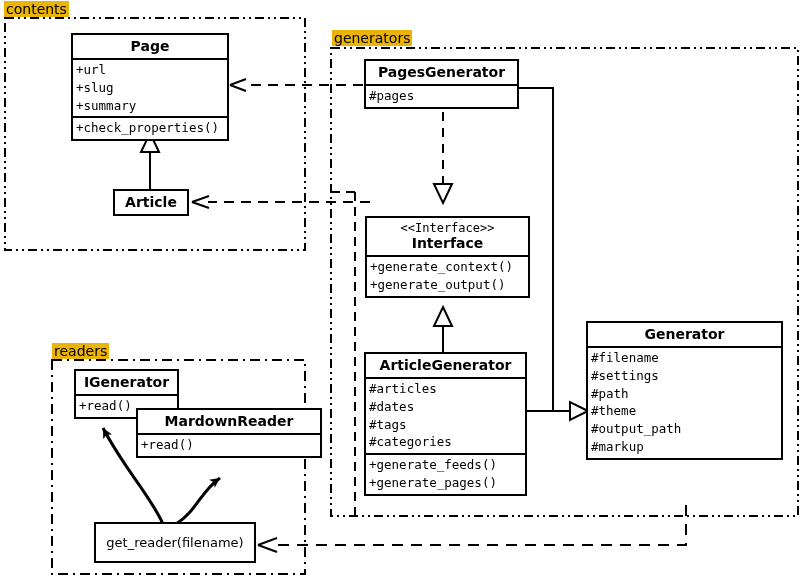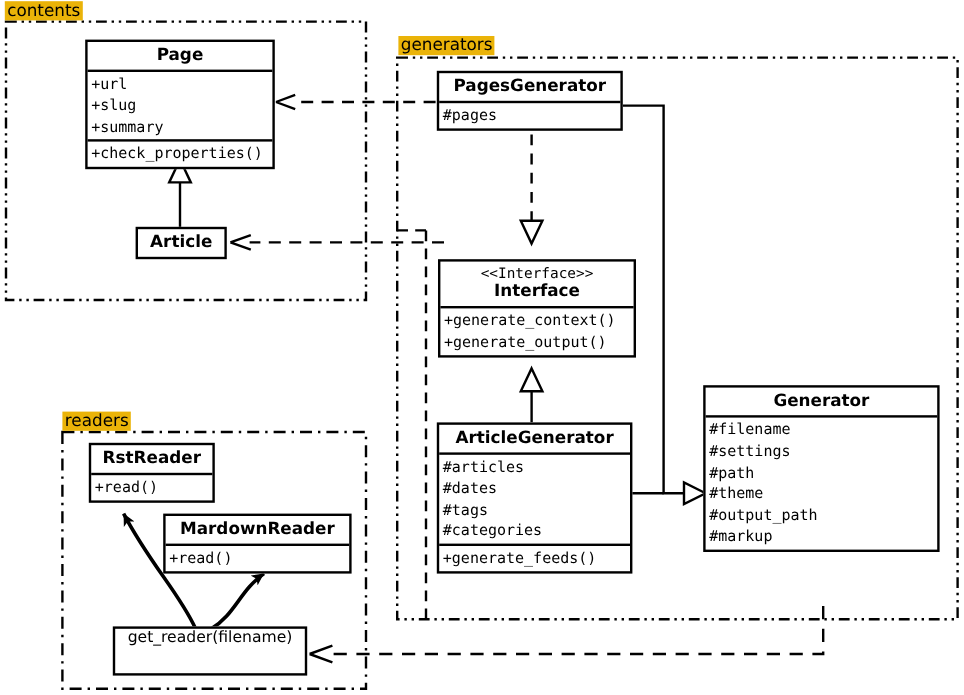--- a/index.html
+++ b/index.html
@@ -58,21 +58,21 @@
     line-height: 1.42;
     color: #000;
     white-space: nowrap;
   }
   .plain-box {
     position: absolute;
     background: #ffffff;
     border: 2px solid #000000;
     box-sizing: border-box;
     display: flex;
-    align-items: flex-start;
+    align-items: center;
     justify-content: center;
     z-index: 5;
   }
   .plain-box span {
     font-family: "DejaVu Sans", sans-serif;
     font-size: 13px;
     color: #000;
     white-space: nowrap;
   }
   
@@ -206,43 +206,44 @@
   <div class="uml-class" style="left:364px; top:352px; width:163px;">
     <div class="uml-name">ArticleGenerator</div>
     <div class="uml-compartment">
       <div>#articles</div>
       <div>#dates</div>
       <div>#tags</div>
       <div>#categories</div>
     </div>
     <div class="uml-compartment">
       <div>+generate_feeds()</div>
+      <div>+generate_pages()</div>
     </div>
   </div>
 
   <div class="uml-class" style="left:586px; top:321px; width:197px;">
     <div class="uml-name">Generator</div>
     <div class="uml-compartment">
       <div>#filename</div>
       <div>#settings</div>
       <div>#path</div>
       <div>#theme</div>
       <div>#output_path</div>
       <div>#markup</div>
     </div>
   </div>
 
   <div class="uml-class" style="left:74px; top:369px; width:105px;">
-    <div class="uml-name">RstReader</div>
+    <div class="uml-name">IGenerator</div>
     <div class="uml-compartment">
       <div>+read()</div>
     </div>
   </div>
 
-  <div class="uml-class" style="left:136px; top:428px; width:157px;">
+  <div class="uml-class" style="left:136px; top:408px; width:186px;">
     <div class="uml-name">MardownReader</div>
     <div class="uml-compartment">
       <div>+read()</div>
     </div>
   </div>
 
   <div class="plain-box" style="left:94px; top:522px; width:162px; height:41px;">
     <span>get_reader(filename)</span>
   </div>
 

